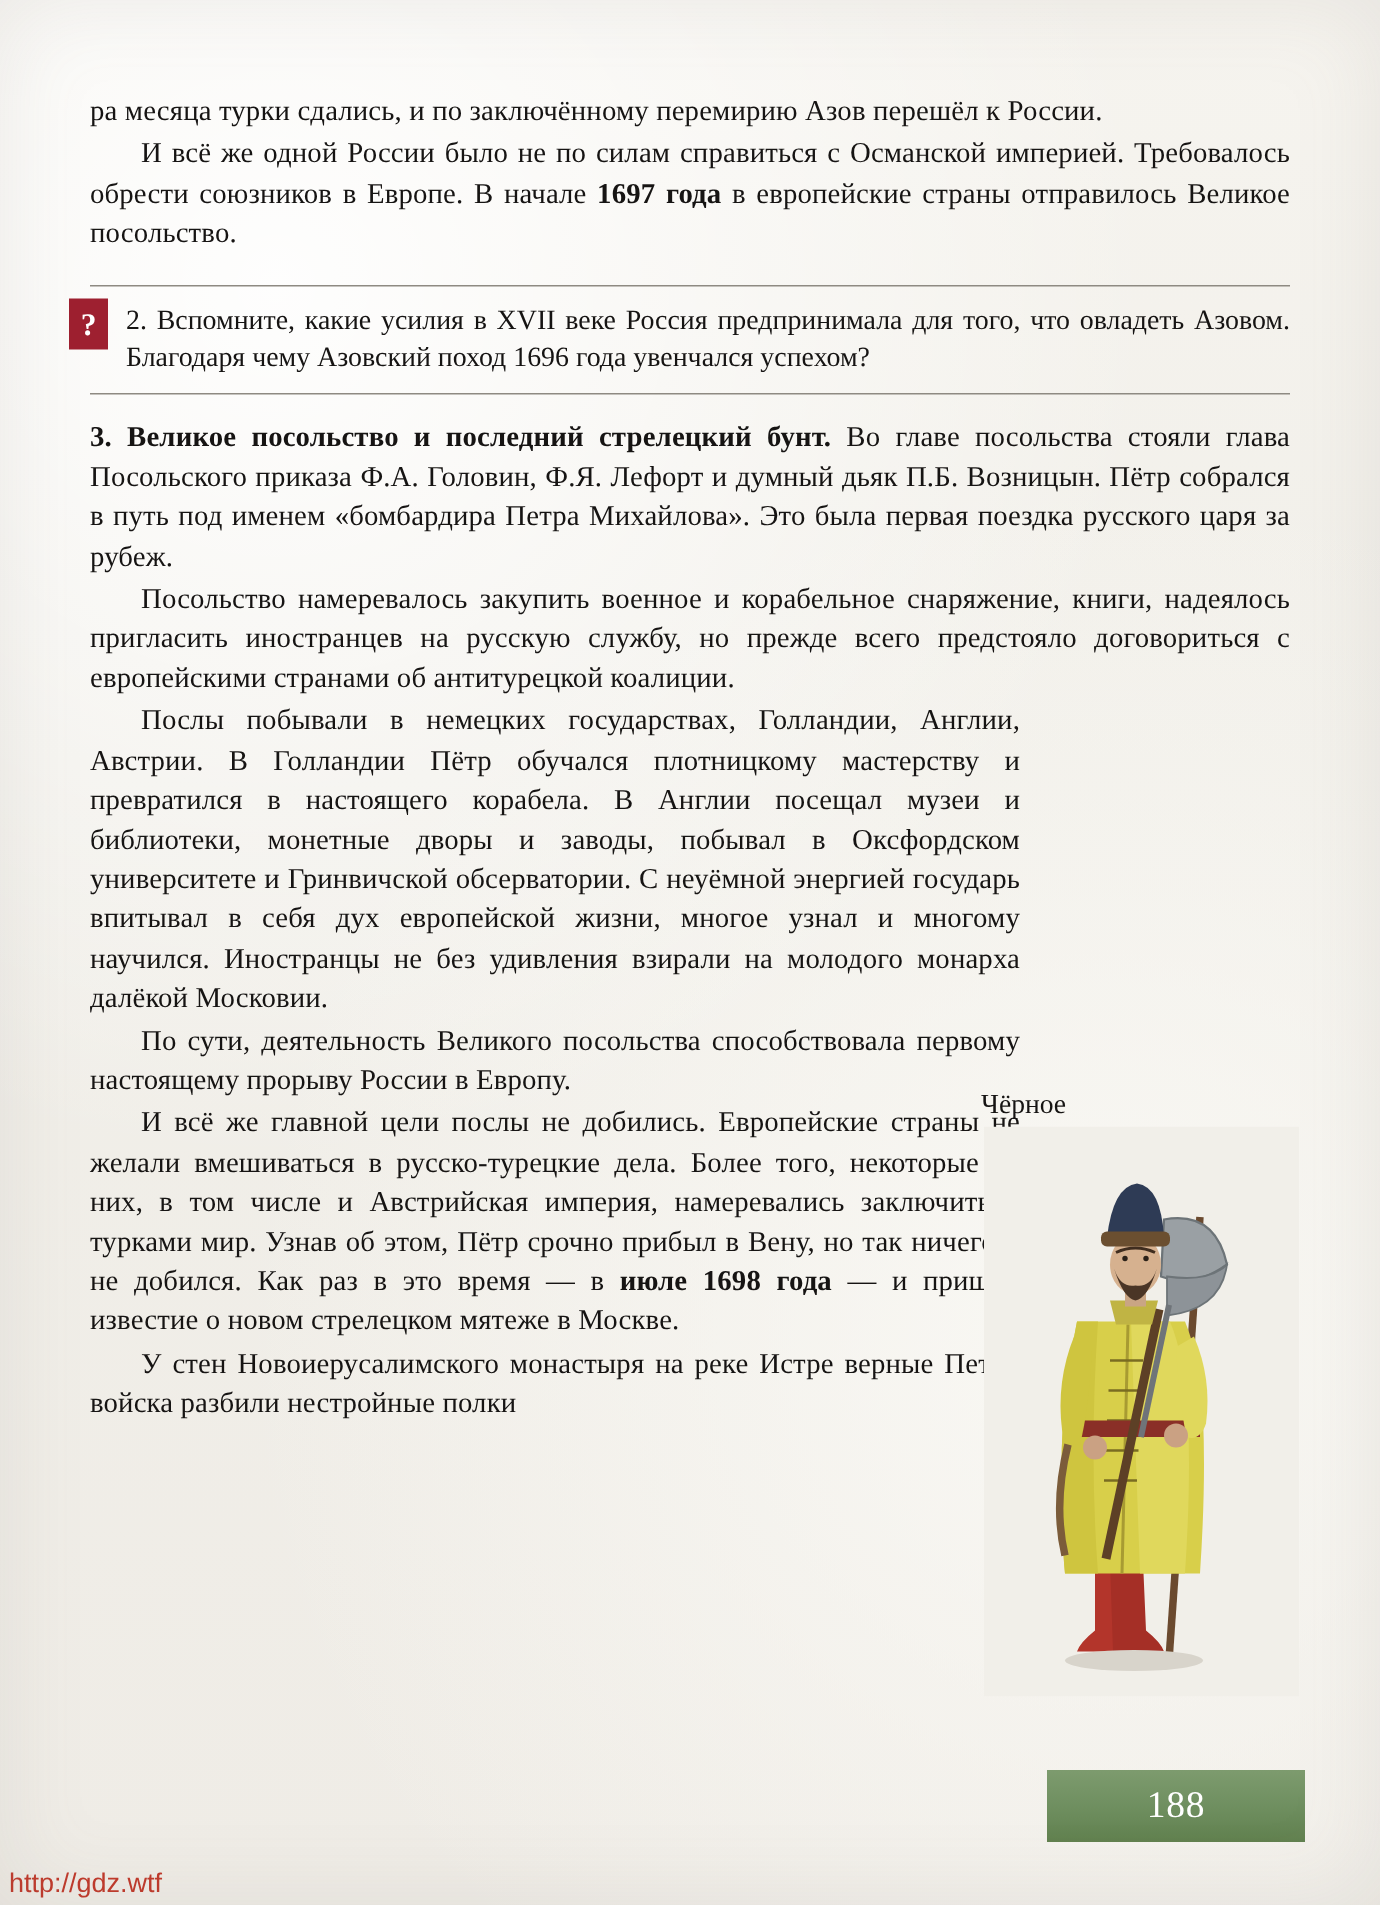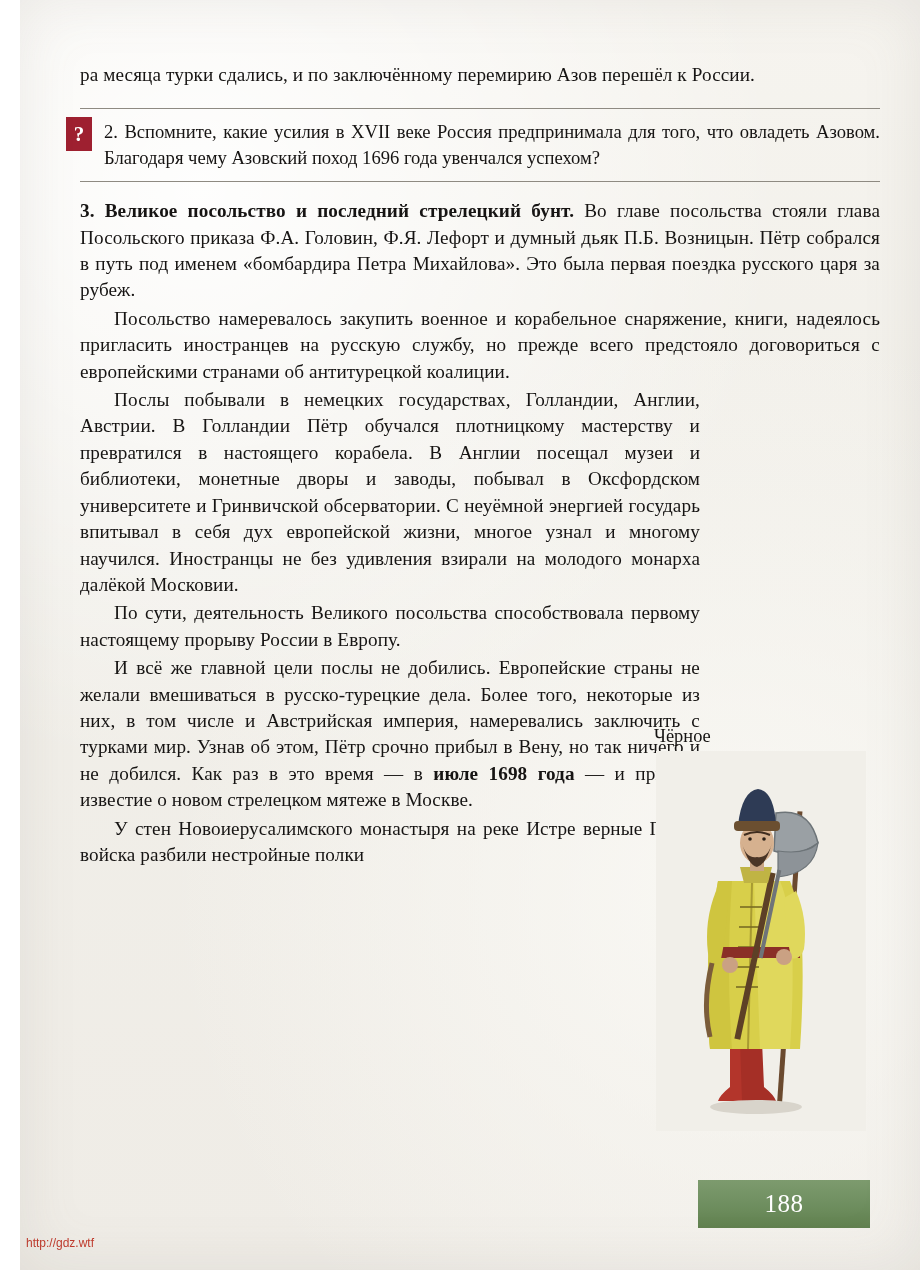--- a/index.html
+++ b/index.html
@@ -15,21 +15,20 @@
     position: relative;
   }
   .page {
     position: absolute;
     inset: 0;
     background: #f3f1ec;
     background-image:
       radial-gradient(circle at 20% 15%, rgba(255,255,255,0.9) 0%, rgba(255,255,255,0) 45%),
       radial-gradient(circle at 80% 70%, rgba(250,249,245,0.9) 0%, rgba(250,249,245,0) 50%),
       linear-gradient(180deg, #f6f4ef 0%, #f1efe9 40%, #efece6 100%);
-    margin-left: 20px;
   }
   .page::after {
     content: "";
     position: absolute;
     inset: 0;
     pointer-events: none;
     box-shadow: inset 0 0 60px rgba(120,115,105,0.12);
   }
   .content {
     position: absolute;
@@ -130,40 +129,41 @@
   }
   .page-tab span {
     color: #ffffff;
     font-size: 25px;
     font-family: "Liberation Serif", serif;
     letter-spacing: 0.5px;
   }
   .watermark {
     position: absolute;
     left: 6px;
-    bottom: 20px;
+    bottom: 4px;
     font-family: "Liberation Sans", sans-serif;
-    font-size: 12px;
+    font-size: 18px;
     color: #c0392b;
   }
   
   svg.strelets {
     display: block;
   }
 </style>
 </head>
 <body>
 
 <div class="page">
 
   <div class="content">
 
     <p class="para noindent">ра месяца турки сдались, и по заключённому перемирию Азов перешёл к России.</p>
 
 
+    <p class="para"><span>И всё же одной России было не по силам справиться с Османской империей. Требовалось обрести союзников в Европе. В начале </span><b>1697 года</b><span> в европейские страны отправилось Великое посольство.</span></p>
 
     <div class="qblock">
       <div class="qmark">?</div>
       <div class="qlist">
         <p>2. Вспомните, какие усилия в XVII веке Россия предпринимала для того, что овладеть Азовом. Благодаря чему Азовский поход 1696 года увенчался успехом?</p>
       </div>
     </div>
 
     <p class="para noindent section-head"><b>3. Великое посольство и последний стрелецкий бунт.</b><span> Во главе посольства стояли глава Посольского приказа Ф.А. Головин, Ф.Я. Лефорт и думный дьяк П.Б. Возницын. Пётр собрался в путь под именем «бомбардира Петра Михайлова». Это была первая поездка русского царя за рубеж.</span></p>
 

